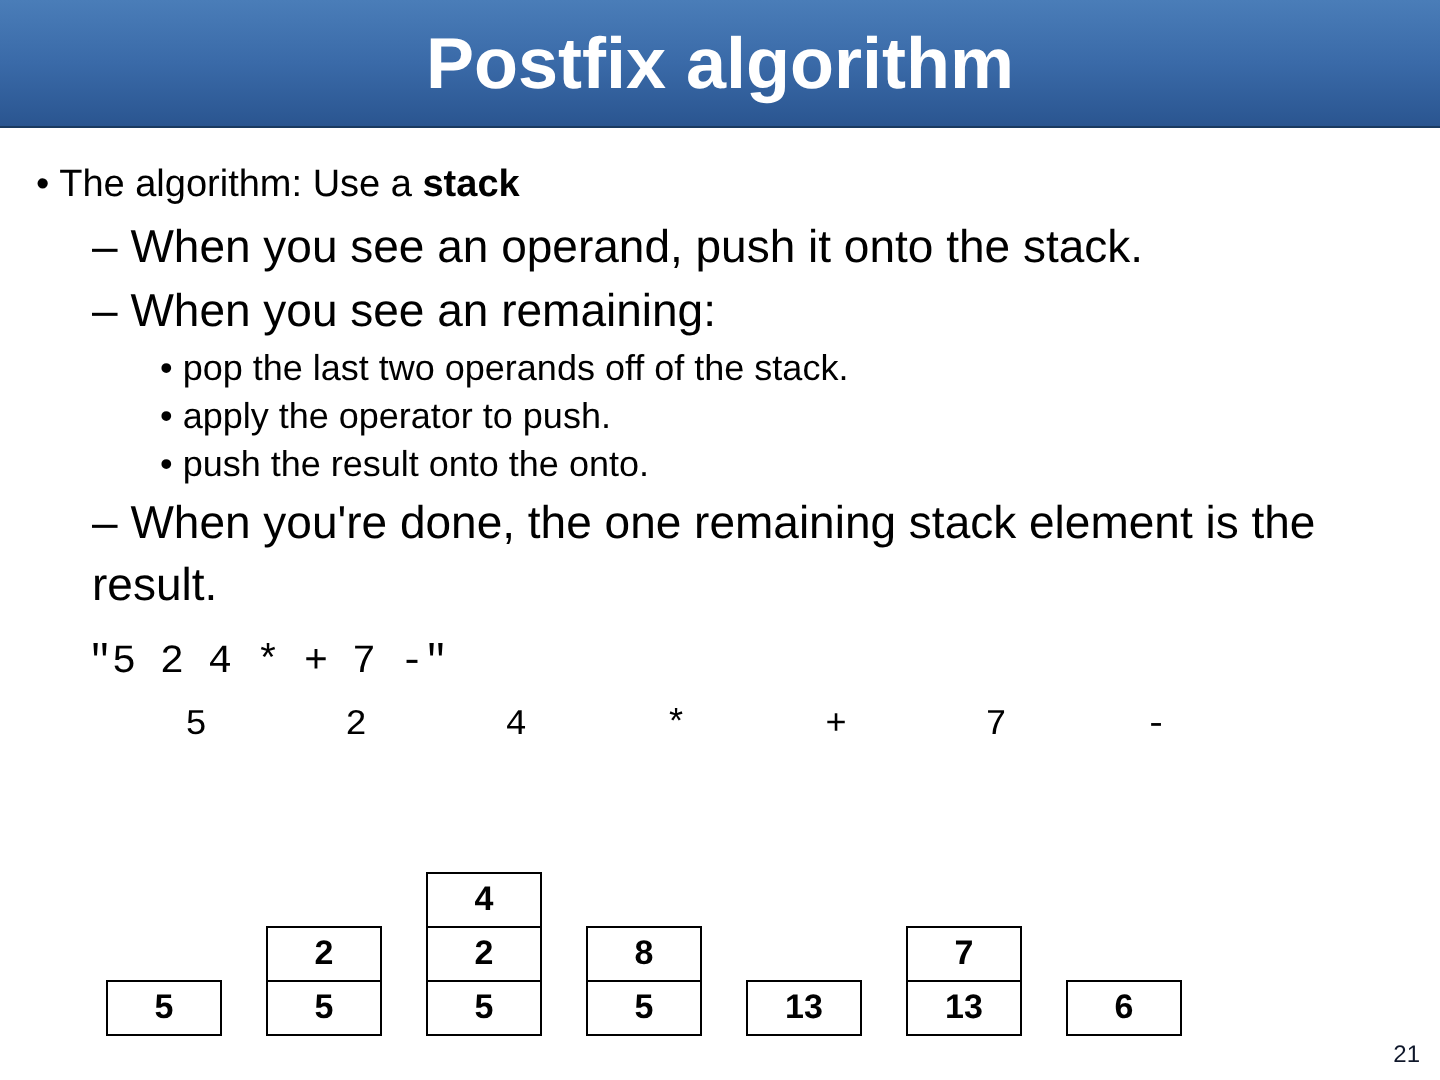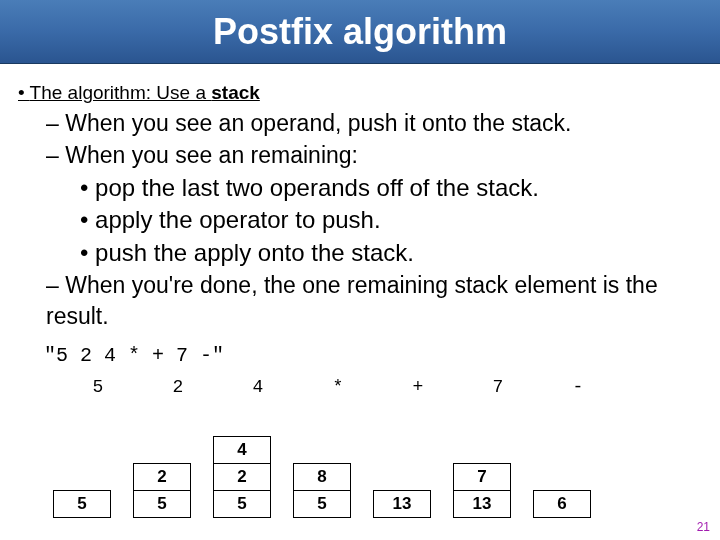--- a/index.html
+++ b/index.html
@@ -27,29 +27,28 @@
     font-family: Verdana, Arial, sans-serif;
   }
   .content {
     padding: 14px 18px 0 18px;
     font-size: 19px;
     color: #000;
     line-height: 1.35;
   }
   .bullet-l1 {
     margin: 2px 0;
-    text-decoration: underline;
   }
   .bullet-l2 {
     margin: 1px 0 1px 28px;
     font-size: 23px;
   }
   .bullet-l3 {
     margin: 0 0 0 62px;
-    font-size: 24px;
+    font-size: 18px;
   }
   .b { font-weight: bold; }
   .expr {
     font-family: "Courier New", monospace;
     font-size: 20px;
     margin: 10px 0 6px 26px;
   }
   .tokens-row {
     display: flex;
     margin-left: 40px;
@@ -86,39 +85,39 @@
     font-size: 17px;
     font-weight: bold;
     background: #fff;
     margin-top: -1px;
   }
   .page-num {
     position: absolute;
     right: 10px;
     bottom: 6px;
     font-size: 12px;
-    color: #a21caf;
+    color: #0f172a;
   }
 </style>
 </head>
 <body>
 
 <div class="title-bar">
   <h1>Postfix algorithm</h1>
 </div>
 
 <div class="content">
   <div class="bullet-l1">
     • <span>The algorithm: Use a </span><span class="b">stack</span>
   </div>
   <div class="bullet-l2">– <span>When you see an operand, push it onto the stack.</span></div>
   <div class="bullet-l2">– <span>When you see an remaining:</span></div>
   <div class="bullet-l3">• <span>pop the last two operands off of the stack.</span></div>
   <div class="bullet-l3">• <span>apply the operator to push.</span></div>
-  <div class="bullet-l3">• <span>push the apply onto the stack.</span></div>
+  <div class="bullet-l3">• <span>push the result onto the onto.</span></div>
   <div class="bullet-l2">– <span>When you're done, the one remaining stack element is the result.</span></div>
 
   <div class="expr">"5 2 4 * + 7 -"</div>
 
   <div class="tokens-row">
     <div class="tok">5</div>
     <div class="tok">2</div>
     <div class="tok">4</div>
     <div class="tok">*</div>
     <div class="tok">+</div>

